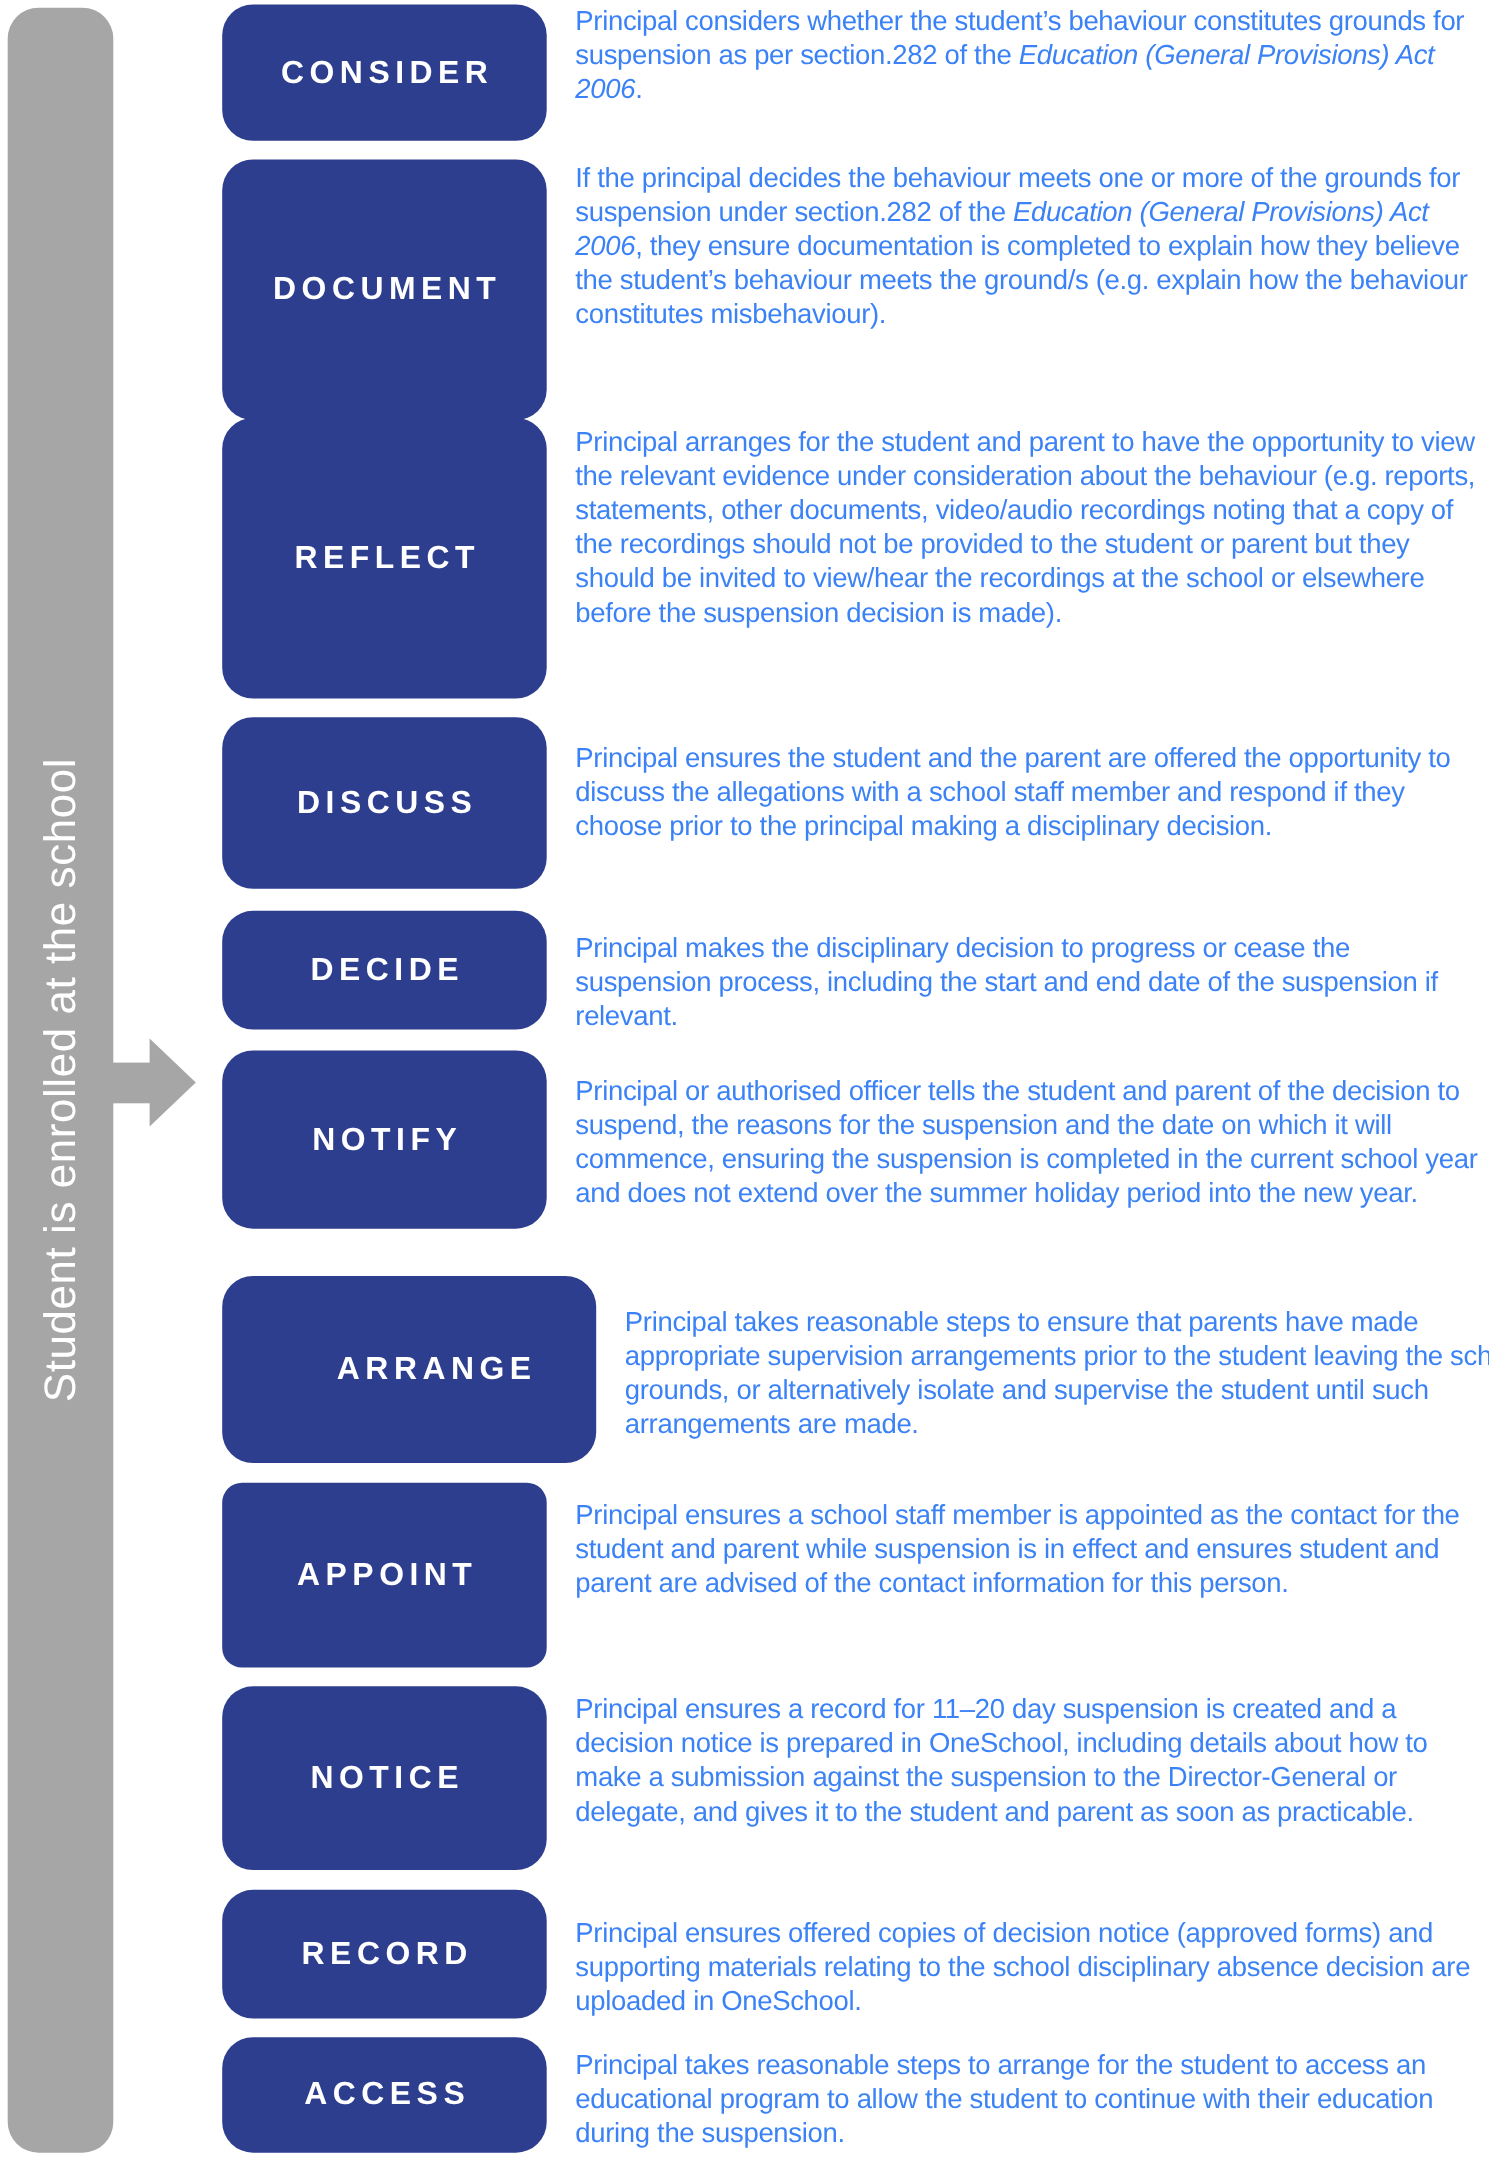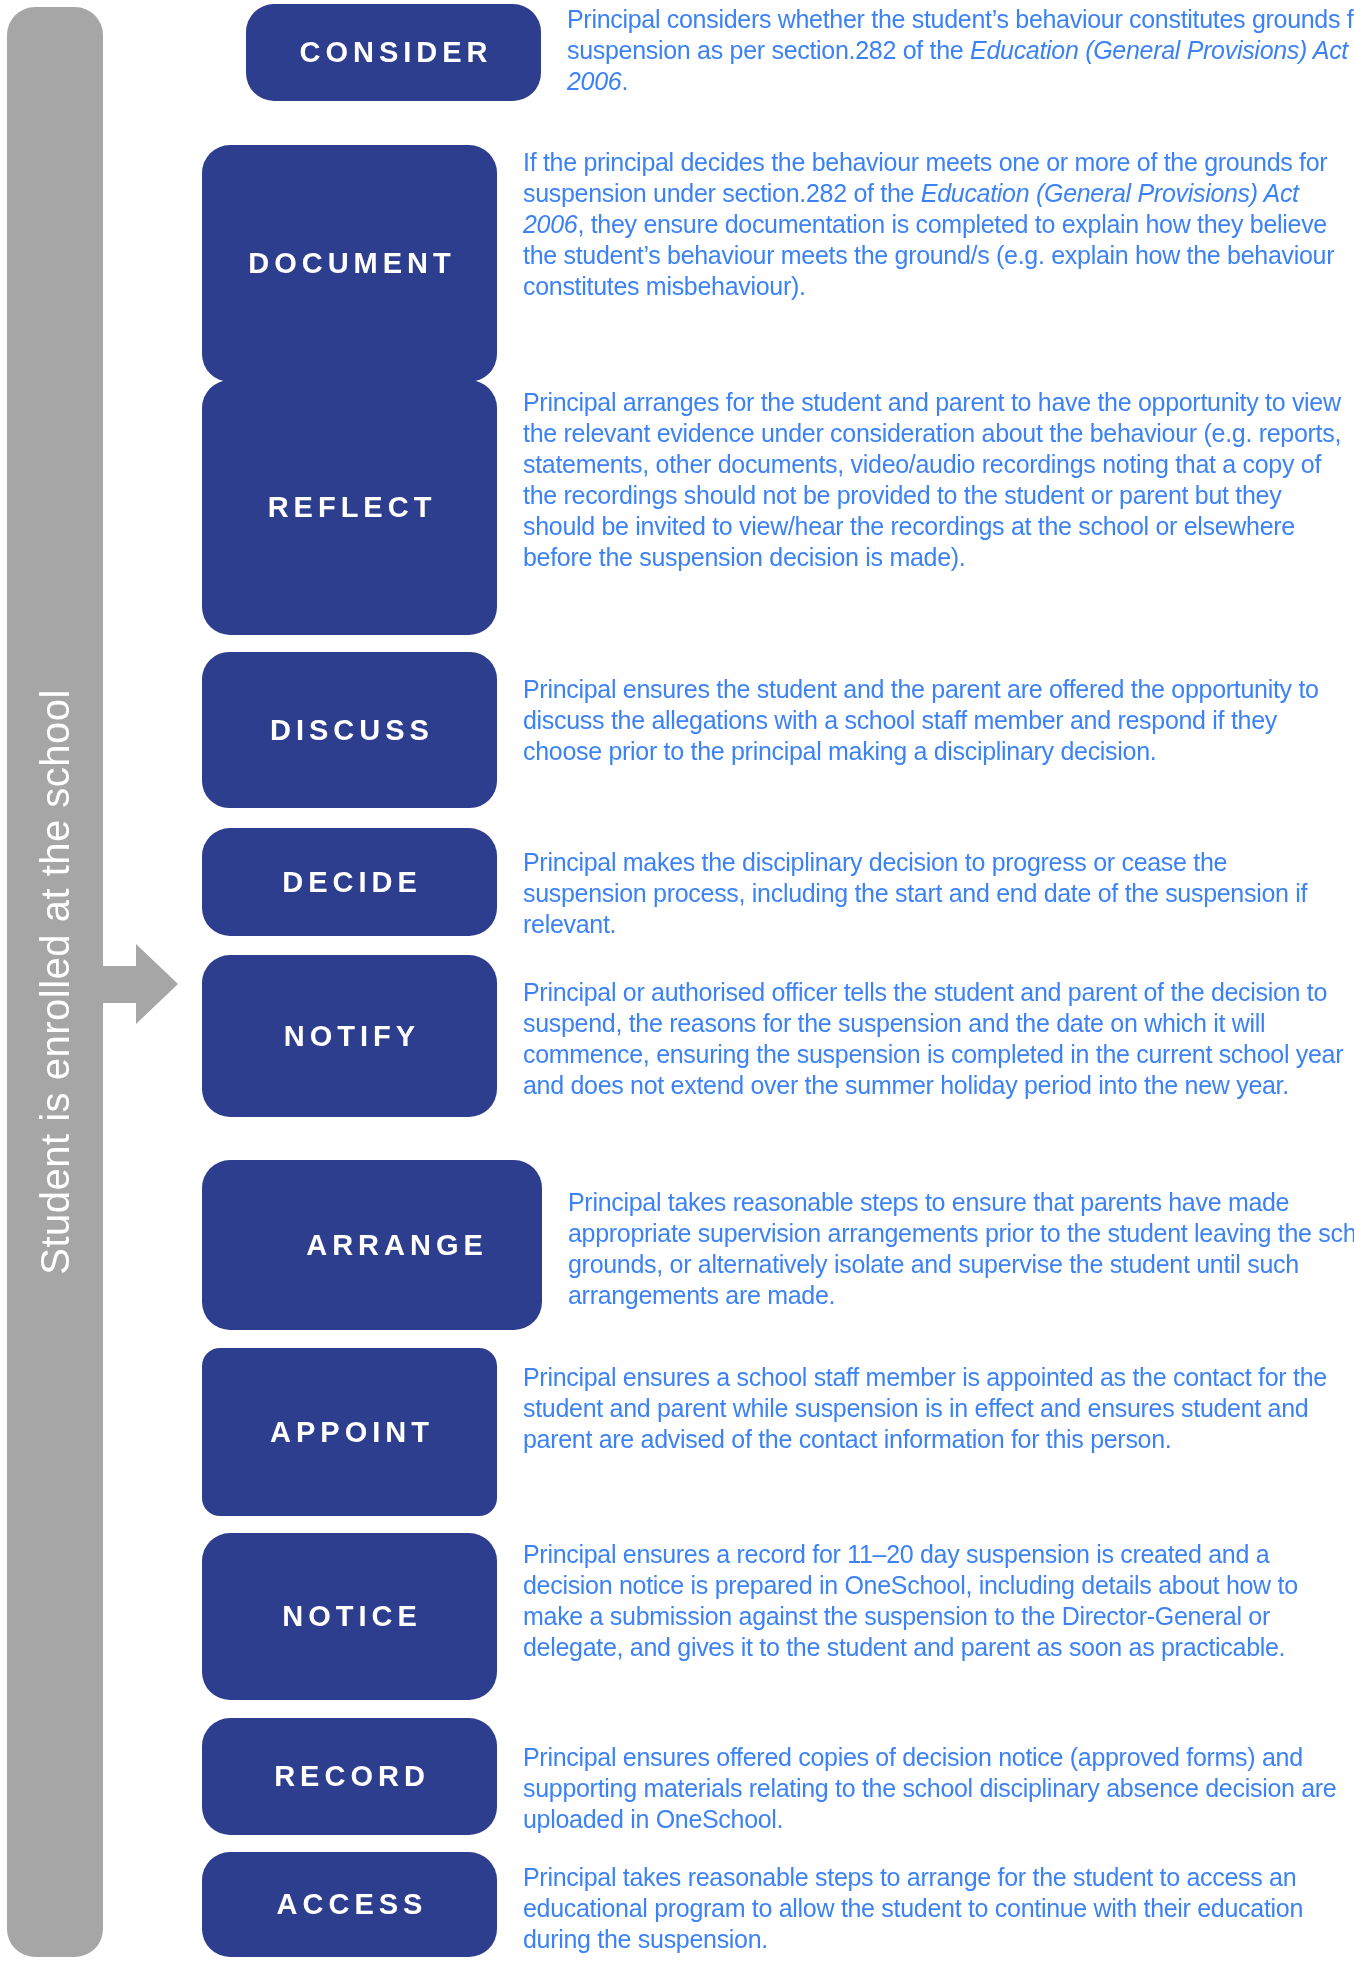--- a/index.html
+++ b/index.html
@@ -21,24 +21,24 @@
   
   .row{position:absolute;left:202px;display:flex;align-items:flex-start;}
   .box{width:295px;flex:0 0 295px;background:#2e3e8e;border-radius:28px;
        display:flex;align-items:center;justify-content:center;}
   .box span{color:#ffffff;font-size:29px;font-weight:bold;letter-spacing:5px;
        padding-left:5px;text-align:center;}
   .desc{width:821px;margin-left:26px;color:#3b82f6;font-size:25px;line-height:31px;
        letter-spacing:-0.3px;}
   .desc .em{font-style:italic;}
 
-  .r1 {top:4px;}    .r1  .box{height:97px;margin-left:44px;} .r1  .desc{padding-top:0;}
+  .r1 {top:4px;}    .r1  .box{height:124px;} .r1  .desc{padding-top:0;}
   .r2 {top:145px;}  .r2  .box{height:237px;} .r2  .desc{padding-top:2px;}
   .r3 {top:380px;}  .r3  .box{height:255px;} .r3  .desc{padding-top:7px;}
-  .r4 {top:652px;}  .r4  .box{height:156px;border-radius:27px;} .r4  .desc{padding-top:22px;}
+  .r4 {top:652px;}  .r4  .box{height:156px;} .r4  .desc{padding-top:22px;}
   .r5 {top:828px;}  .r5  .box{height:108px;} .r5  .desc{padding-top:19px;}
   .r6 {top:955px;}  .r6  .box{height:162px;} .r6  .desc{padding-top:22px;}
   .r7 {top:1160px;} .r7  .box{height:170px;padding-left:45px;} .r7  .desc{padding-top:27px;}
   .r8 {top:1348px;} .r8  .box{height:168px;border-radius:18px;} .r8  .desc{padding-top:14px;}
   .r9 {top:1533px;} .r9  .box{height:167px;} .r9  .desc{padding-top:6px;}
   .r10{top:1718px;} .r10 .box{height:117px;} .r10 .desc{padding-top:24px;}
   .r11{top:1852px;} .r11 .box{height:105px;} .r11 .desc{padding-top:10px;}
 </style>
 </head>
 <body>

